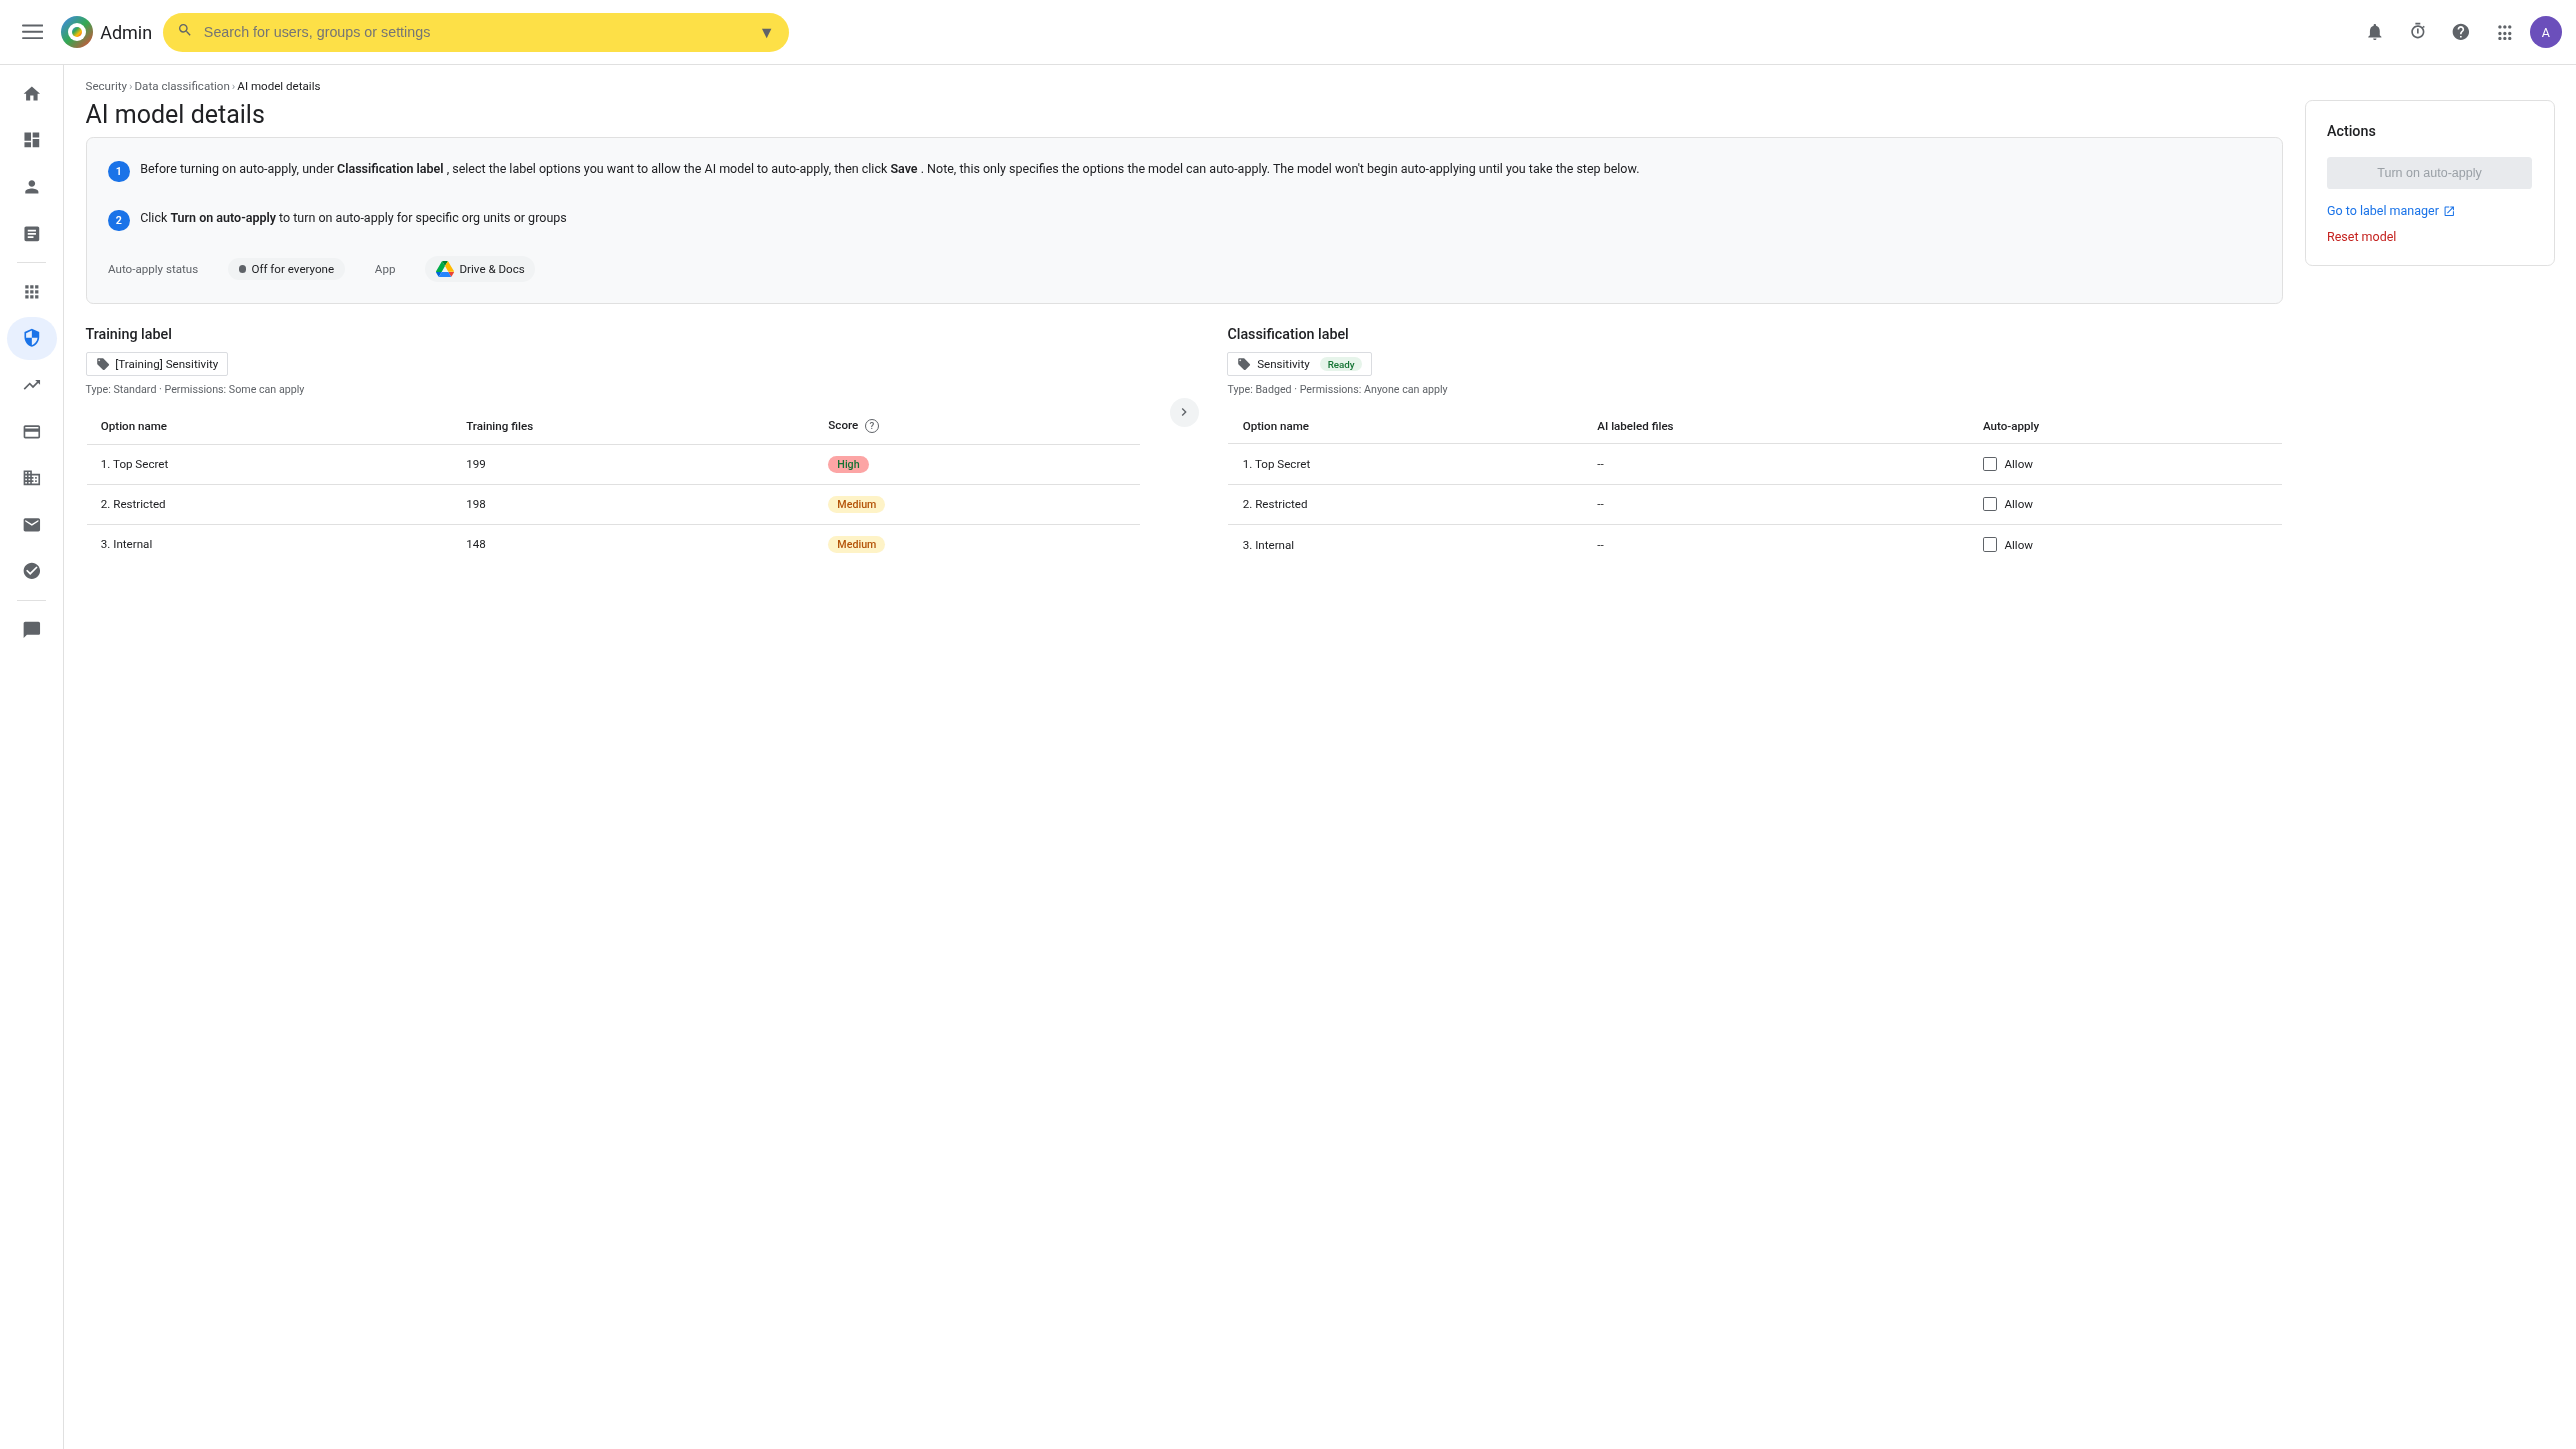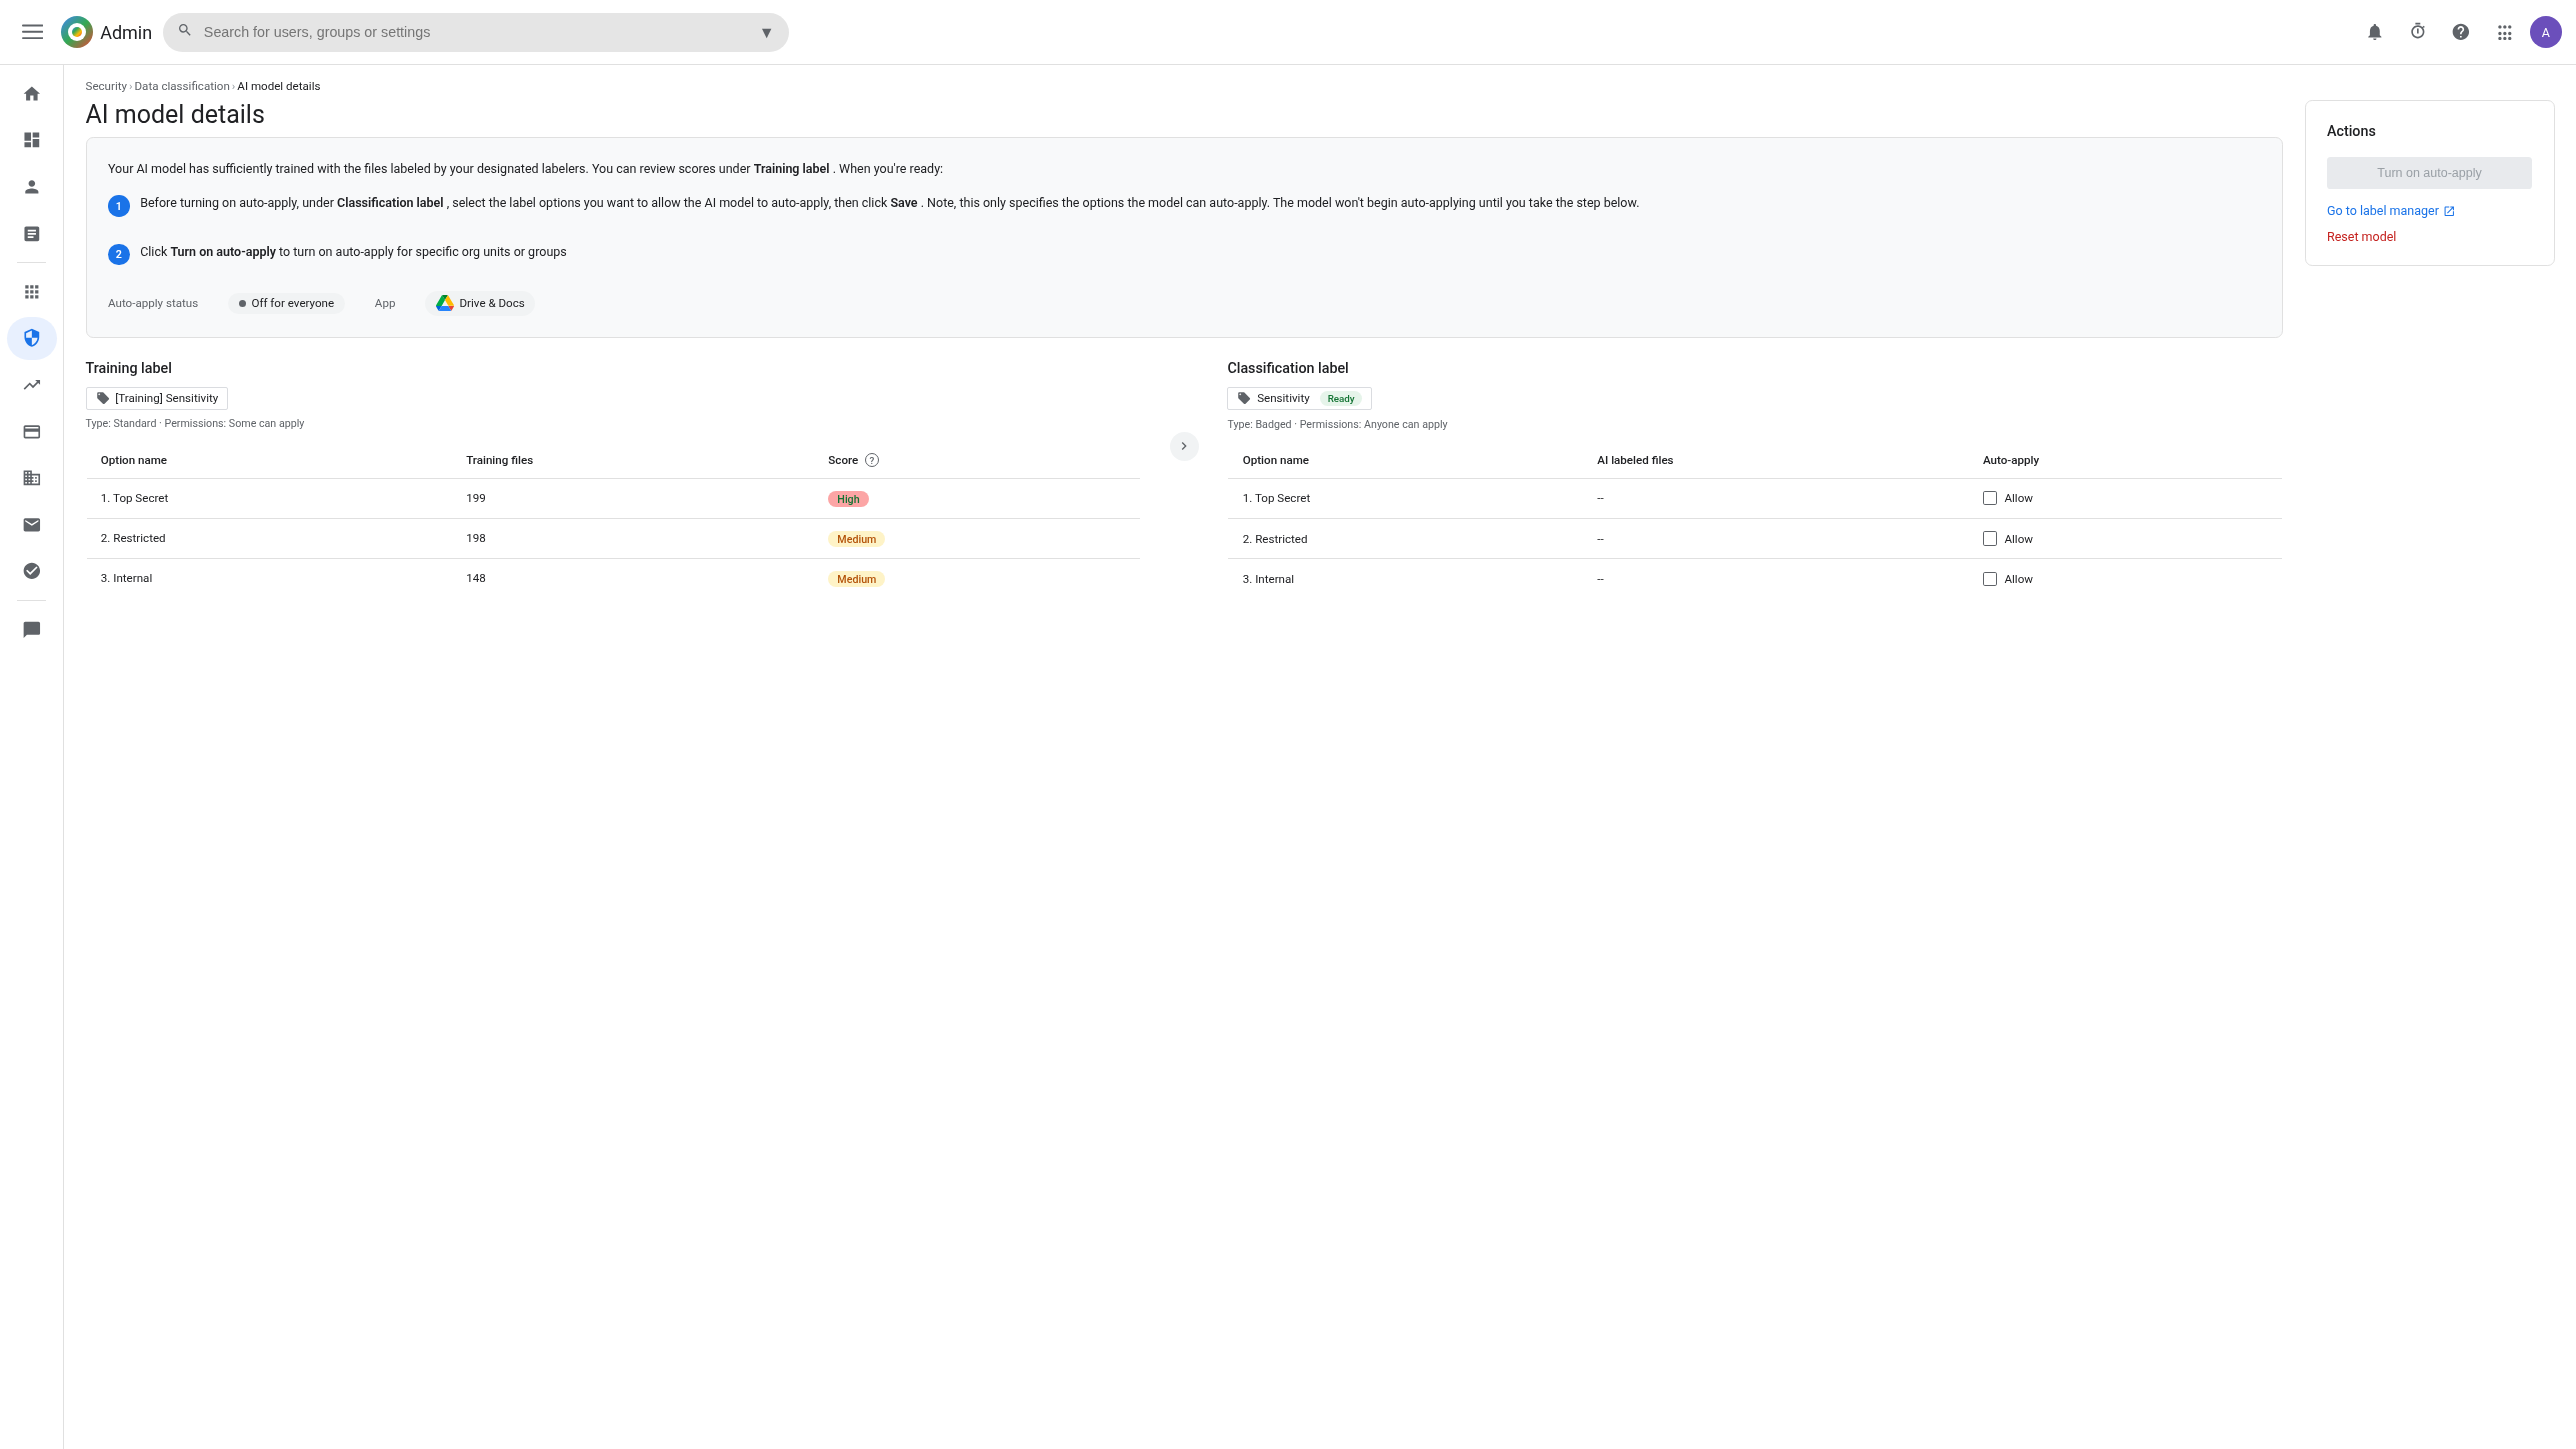--- a/index.html
+++ b/index.html
@@ -4,21 +4,21 @@
   <style>
     * { box-sizing: border-box; margin: 0; padding: 0; }
     body { font-family: 'Google Sans', Roboto, Arial, sans-serif; background: #fff; color: #202124; font-size: 12.5px; display: flex; flex-direction: column; height: 100vh; overflow: hidden; }
 
     
     .topbar { display: flex; align-items: center; height: 65px; padding: 0 14.3px; border-bottom: 0.9px solid #e0e0e0; gap: 10.7px; flex-shrink: 0; }
     .topbar-menu-icon { width: 36px; height: 36px; display: flex; align-items: center; justify-content: center; border-radius: 50%; cursor: pointer; color: #5f6368; }
     .topbar-logo { display: flex; align-items: center; gap: 7.2px; text-decoration: none; }
     .topbar-logo-circle { width: 32px; height: 32px; border-radius: 50%; background: linear-gradient(135deg, #4285f4 0%, #34a853 50%, #ea4335 100%); display: flex; align-items: center; justify-content: center; }
     .topbar-logo-text { font-size: 18px; font-weight: 400; color: #202124; }
-    .search-bar { flex: 1; max-width: 626px; display: flex; align-items: center; background: #e5e5e5; border-radius: 21.5px; padding: 0 14.3px; height: 39px; gap: 10.7px; cursor: text; }
+    .search-bar { flex: 1; max-width: 626px; display: flex; align-items: center; background: #fde047; border-radius: 21.5px; padding: 0 14.3px; height: 39px; gap: 10.7px; cursor: text; }
     .search-bar input { border: none; background: transparent; outline: none; font-size: 14.3px; color: #202124; width: 100%; }
     .search-icon { color: #5f6368; font-size: 16px; }
     .topbar-actions { display: flex; align-items: center; gap: 7.2px; margin-left: auto; }
     .topbar-icon-btn { width: 36px; height: 36px; border-radius: 50%; display: flex; align-items: center; justify-content: center; cursor: pointer; color: #5f6368; font-size: 18px; }
     .avatar { width: 32px; height: 32px; border-radius: 50%; background: #6b4fbb; display: flex; align-items: center; justify-content: center; color: white; font-size: 12.5px; cursor: pointer; }
 
     
     .layout { display: flex; flex: 1; overflow: hidden; }
 
     
@@ -221,25 +221,20 @@
       <a>Data classification</a>
       <span class="breadcrumb-sep">›</span>
       <span class="breadcrumb-current">AI model details</span>
     </div>
 
     <div class="page-content">
       <div class="page-main">
         <h1 class="page-title">AI model details</h1>
 
         <div class="info-card">
-          <p>
-            <span>Your AI model has sufficiently trained with the files labeled by your designated labelers. You can review scores under</span>
-            <strong>Training label</strong>
-            <span>. When you're ready:</span>
-          </p>
           <div class="step">
             <div class="step-num">1</div>
             <p class="step-text">
               <span>Before turning on auto-apply, under</span>
               <strong>Classification label</strong>
               <span>, select the label options you want to allow the AI model to auto-apply, then click</span>
               <strong>Save</strong>
               <span>. Note, this only specifies the options the model can auto-apply. The model won't begin auto-applying until you take the step below.</span>
             </p>
           </div>

